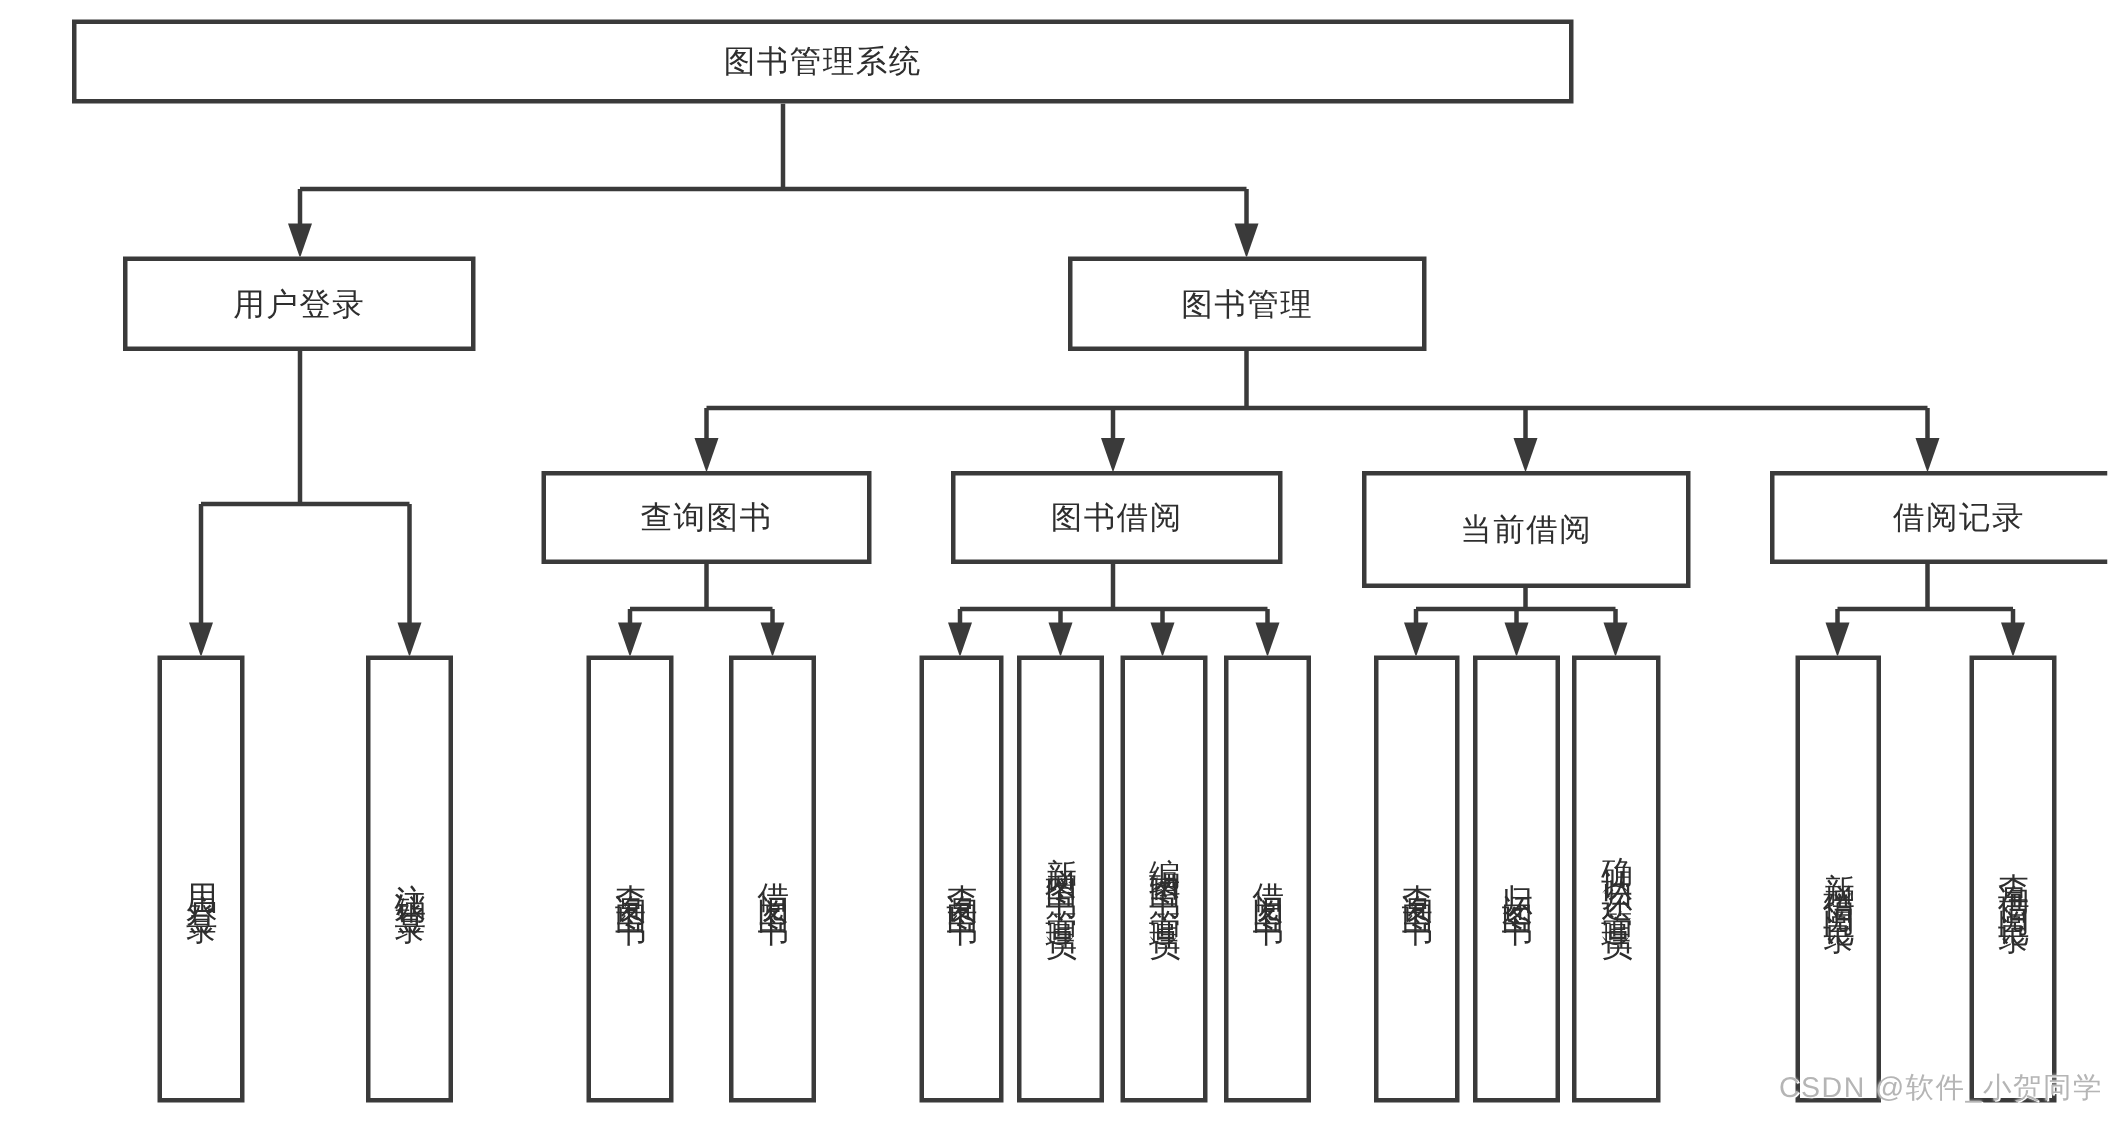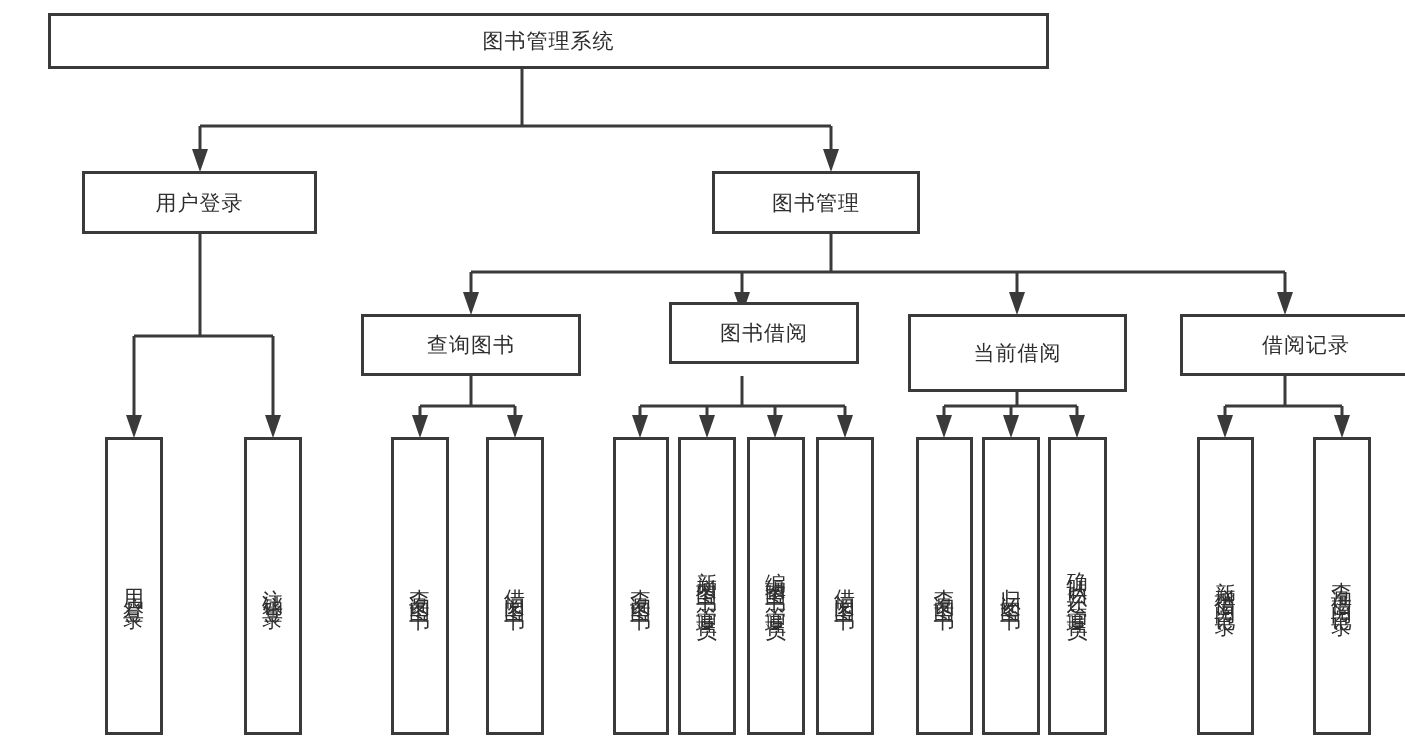--- a/index.html
+++ b/index.html
@@ -115,28 +115,28 @@
     </g>
   </svg>
 
   <div class="node hnode" style="left:22px;top:13px;width:1001px;height:56px;margin-left:26px;">
     <span>图书管理系统</span>
   </div>
 
   <div class="node hnode" style="left:82px;top:171px;width:235px;height:63px;">
     <span>用户登录</span>
   </div>
-  <div class="node hnode" style="left:712px;top:171px;width:208px;height:63px;">
+  <div class="node hnode" style="left:712px;top:171px;width:239px;height:63px;">
     <span>图书管理</span>
   </div>
 
   <div class="node hnode" style="left:361px;top:314px;width:220px;height:62px;">
     <span>查询图书</span>
   </div>
-  <div class="node hnode" style="left:634px;top:302px;width:190px;height:62px;margin-left:35px;">
+  <div class="node hnode" style="left:634px;top:314px;width:221px;height:62px;">
     <span>图书借阅</span>
   </div>
   <div class="node hnode" style="left:908px;top:314px;width:219px;height:78px;">
     <span>当前借阅</span>
   </div>
   <div class="node hnode" style="left:1180px;top:314px;width:252px;height:62px;">
     <span>借阅记录</span>
   </div>
 
   <div class="node vnode" style="left:105px;top:437px;width:58px;height:298px;">
@@ -176,14 +176,15 @@
     <span>确认归还（管理员）</span>
   </div>
 
   <div class="node vnode" style="left:1197px;top:437px;width:57px;height:298px;">
     <span>新增借阅记录</span>
   </div>
   <div class="node vnode" style="left:1313px;top:437px;width:58px;height:298px;">
     <span>查询借阅记录</span>
   </div>
 
+  <div class="watermark" style="left:1186px;top:712px;">CSDN @软件_小贺同学</div>
 
 </div>
 
 </body></html>

